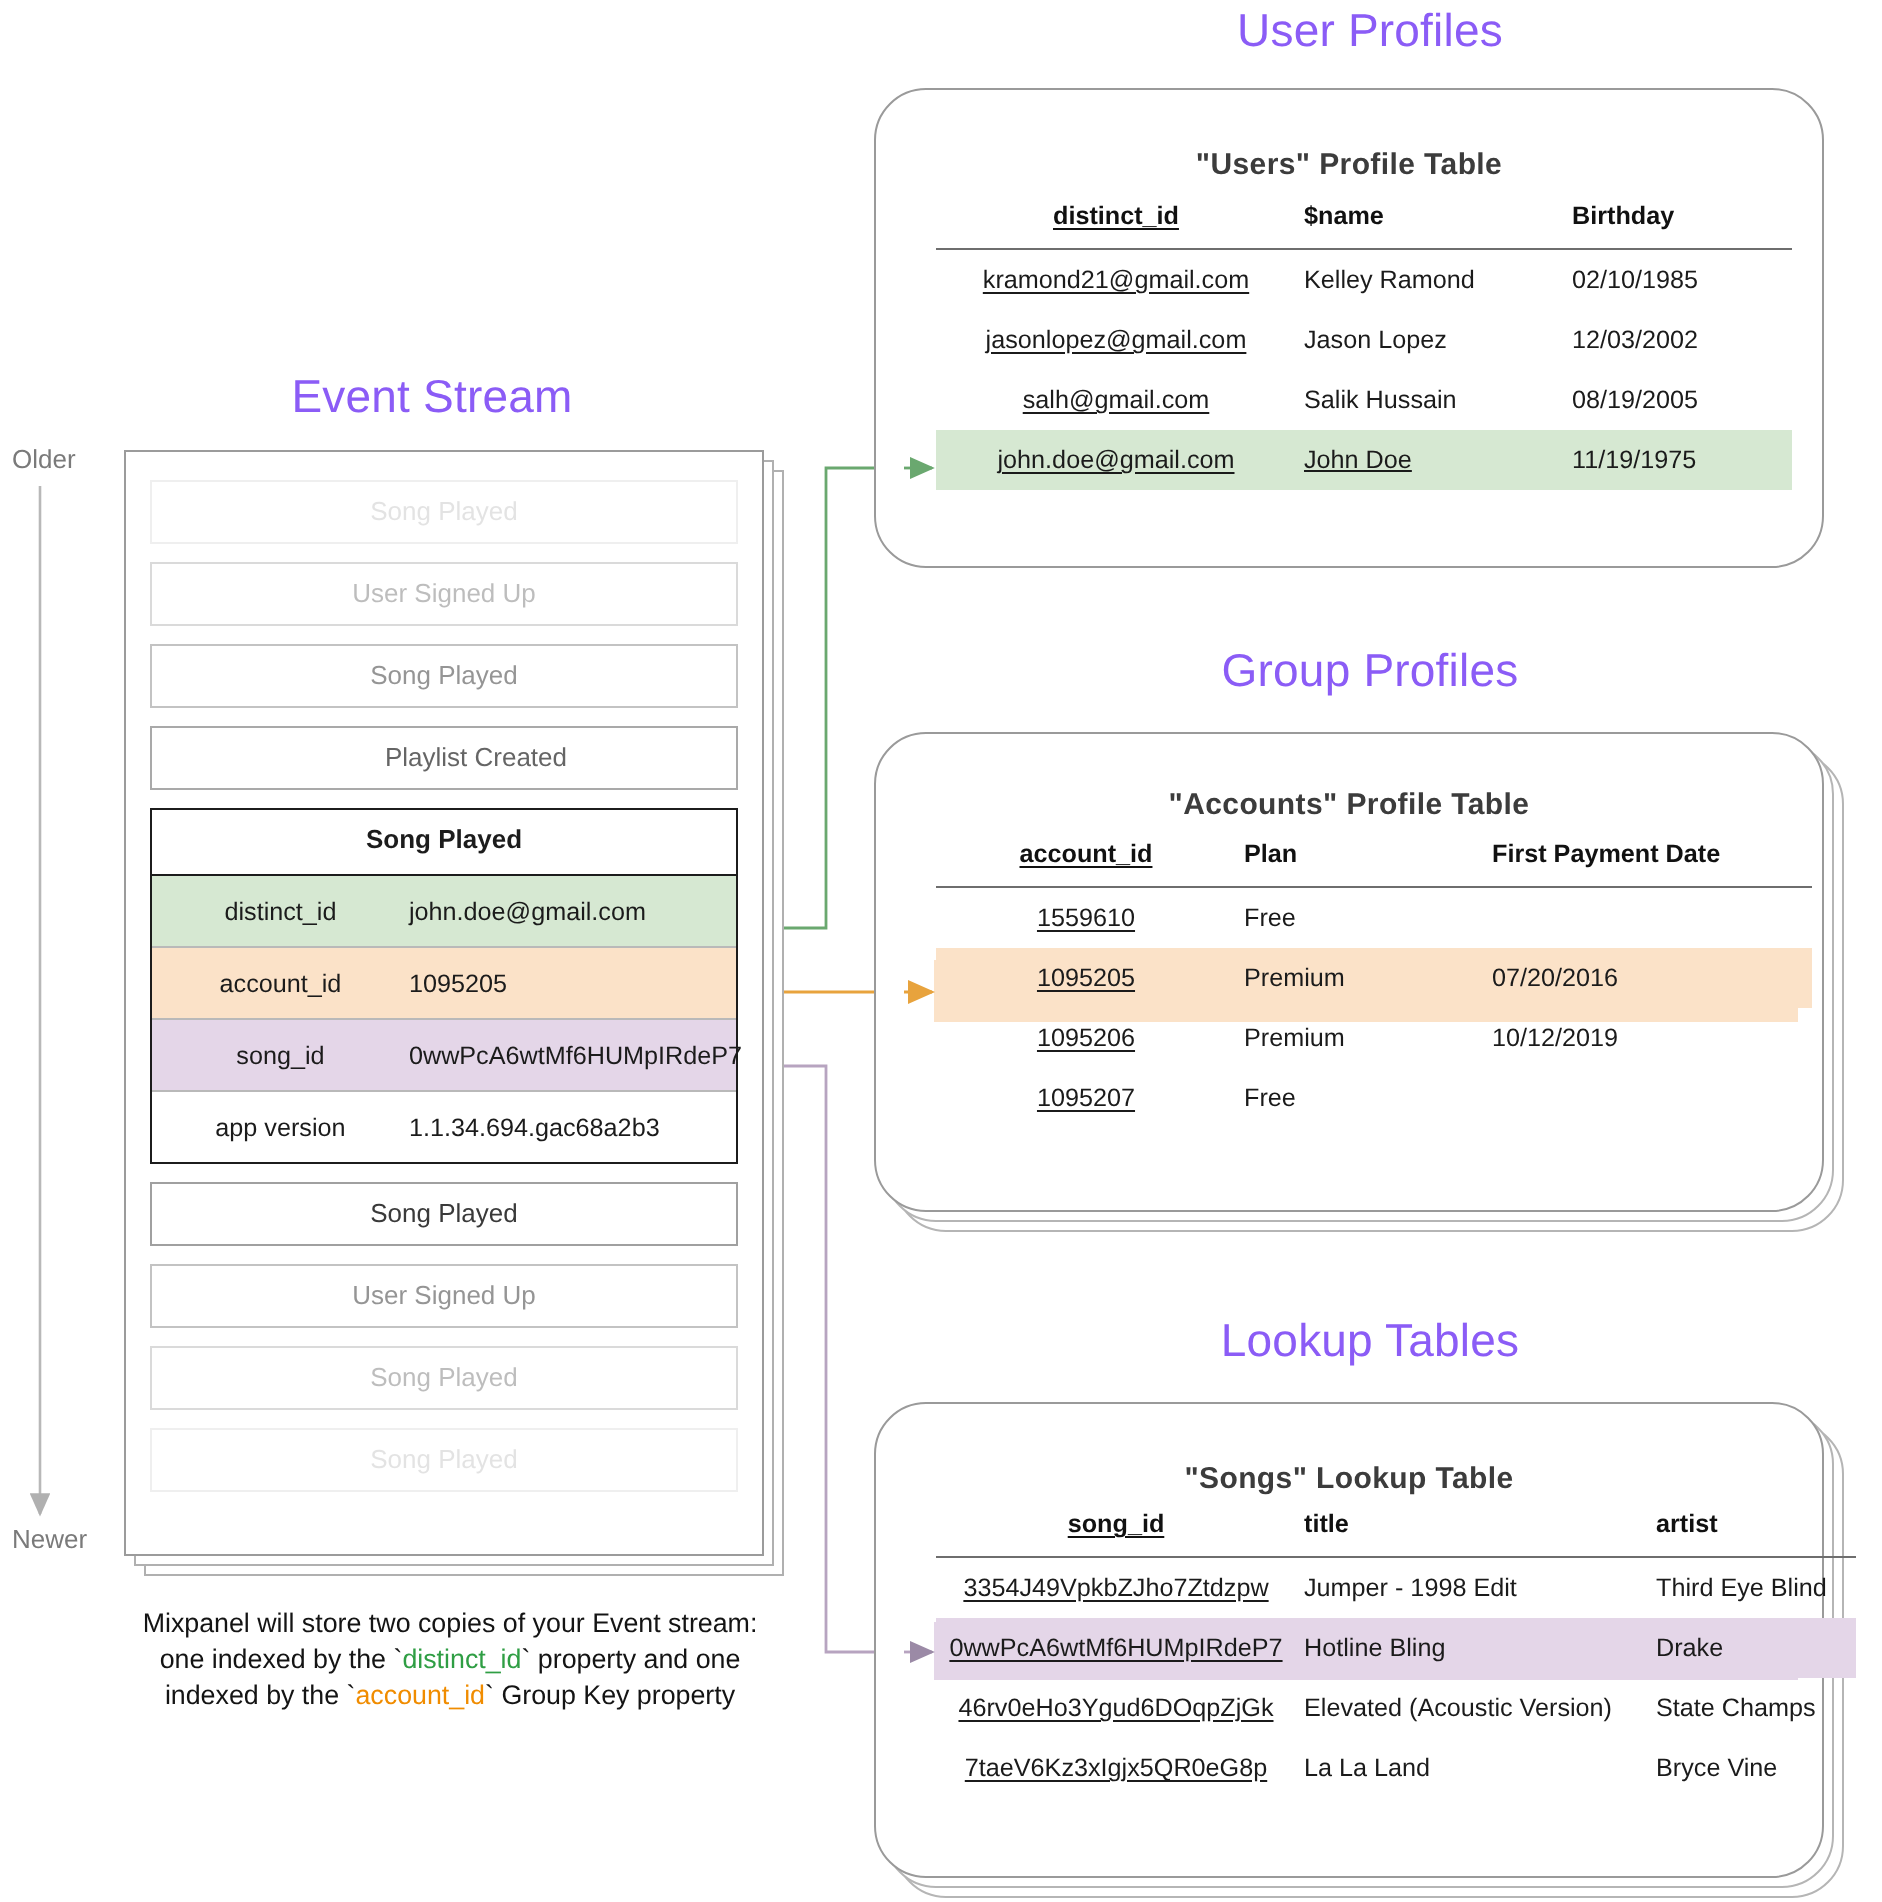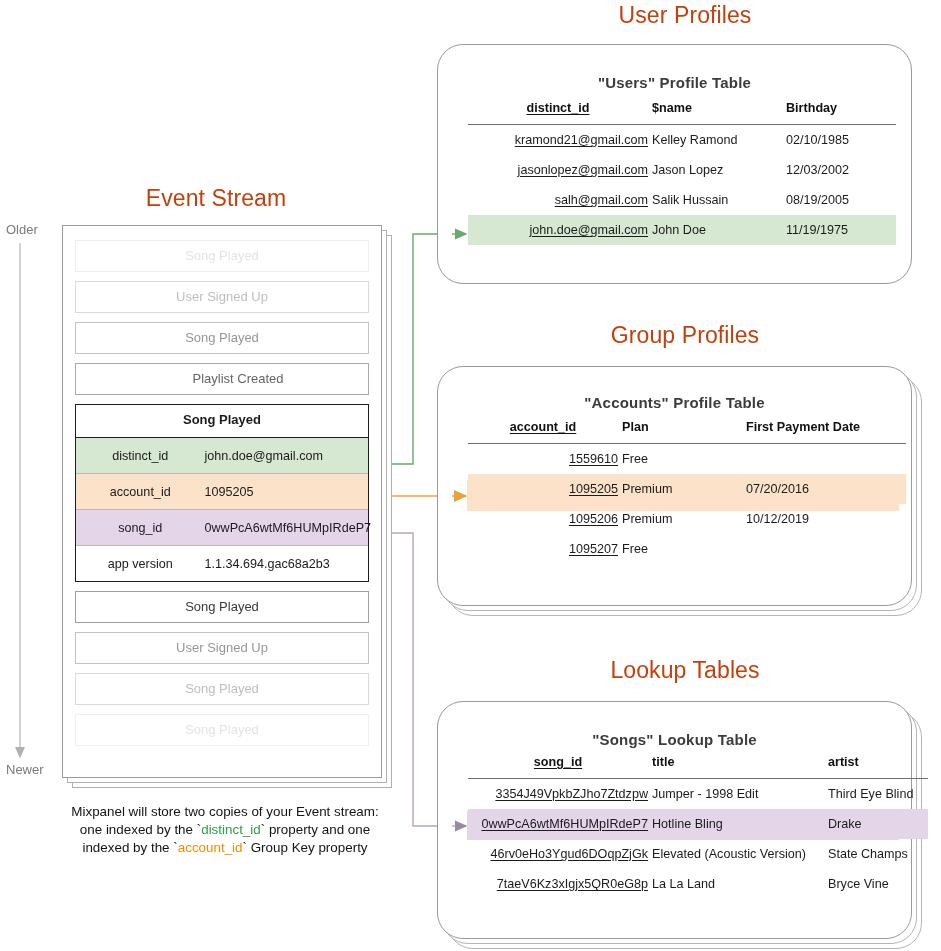--- a/index.html
+++ b/index.html
@@ -13,21 +13,21 @@
     overflow:hidden;
     -webkit-font-smoothing:antialiased;
   }
   .canvas{position:absolute;left:0;top:0;width:941px;height:951px;}
 
   
   .section-title{
     position:absolute;
     font-size:23px;
     font-weight:400;
-    color:#c2410c;
+    color:#8b5cf6;
     text-align:center;
     letter-spacing:0.1px;
     white-space:nowrap;
   }
   #title-user-profiles{left:435px;top:2px;width:500px;}
   #title-group-profiles{left:435px;top:322px;width:500px;}
   #title-lookup-tables{left:435px;top:657px;width:500px;}
   #title-event-stream{left:20px;top:185px;width:392px;}
 
   
@@ -82,21 +82,21 @@
   table.dt th.key span{ text-decoration:underline; text-underline-offset:2px;}
   table.dt th.plain{ text-align:left; padding-left:4px;}
   table.dt thead tr{border-bottom:1.4px solid #6e6e6e;}
   table.dt td{
     padding:0;
     height:30px;
     vertical-align:middle;
     white-space:nowrap;
     font-weight:400;
   }
-  table.dt td.key{ text-align:right; }
+  table.dt td.key{ text-align:center; }
   table.dt td.key span{ text-decoration:underline; text-underline-offset:2px;}
   table.dt td.plain{ text-align:left; padding-left:4px;}
   tr.hl-green td{background:#d6e8d2;}
   tr.hl-orange td{background:#fbe2c8;}
   tr.hl-purple td{background:#e4d6e8;}
   tr.hl-green, tr.hl-orange, tr.hl-purple{ }
 
   #users-table{left:468px;top:101px;}
   #accounts-table{left:468px;top:420px;}
   #songs-table{left:468px;top:755px;}
@@ -294,21 +294,21 @@
           <td class="plain" style="width: 130px;"><span>Jason Lopez</span></td>
           <td class="plain" style="width: 110px;"><span>12/03/2002</span></td>
         </tr>
         <tr>
           <td class="key" style="width: 180px;"><span>salh@gmail.com</span></td>
           <td class="plain" style="width: 130px;"><span>Salik Hussain</span></td>
           <td class="plain" style="width: 110px;"><span>08/19/2005</span></td>
         </tr>
         <tr class="hl-green">
           <td class="key" style="width: 180px;"><span>john.doe@gmail.com</span></td>
-          <td class="plain" style="width: 130px;"><span>John Doe</span></td>
+          <td class="plain" style="width: 130px; text-decoration: underline;"><span>John Doe</span></td>
           <td class="plain" style="width: 110px;"><span>11/19/1975</span></td>
         </tr>
       </tbody>
   </table>
 
   <div class="card card-ghost" id="accounts-ghost2"></div>
   <div class="card card-ghost" id="accounts-ghost1"></div>
   <div class="card" id="accounts-card"></div>
   <div class="card-title" style="top:394px;left:437px;width:475px;z-index:6;">"Accounts" Profile Table</div>
   <div class="bleed" id="accounts-bleed"></div>

